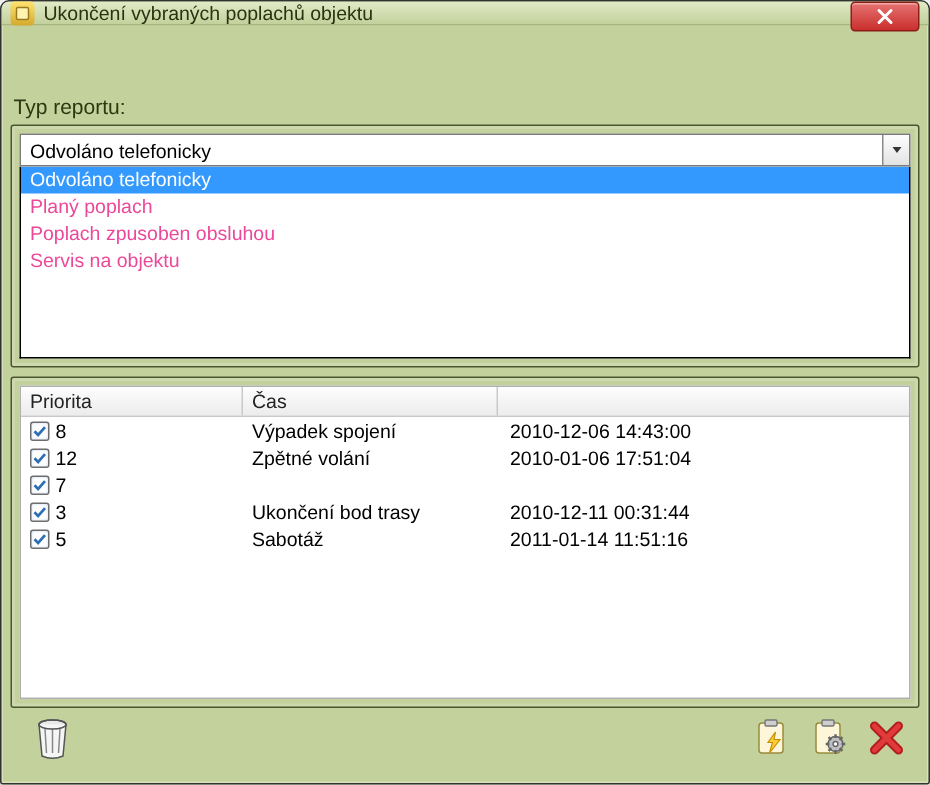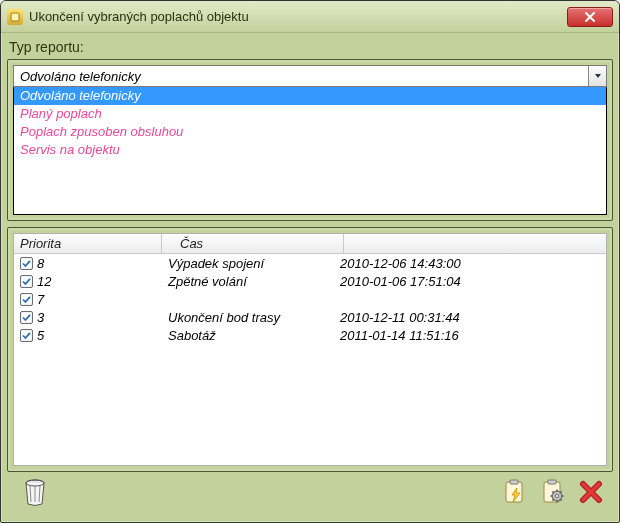--- a/index.html
+++ b/index.html
@@ -17,26 +17,26 @@
     height: 523px;
     background: #c3d19c;
     border: 1px solid #333;
     border-radius: 6px 6px 2px 2px;
     box-shadow: inset 0 0 0 1px #d8e3b8;
     position: relative;
     display: flex;
     flex-direction: column;
   }
   .titlebar {
-    height: 32px;
+    height: 16px;
     background: linear-gradient(#e1eac7, #c3d19c);
     border-bottom: 1px solid #a8b77f;
     border-radius: 5px 5px 0 0;
     display: flex;
-    align-items: center;
+    align-items: flex-start;
     padding: 0 6px;
   }
   .titlebar .app-icon {
     width: 16px; height: 16px;
     margin-right: 6px;
     display: inline-flex; align-items: center; justify-content: center;
     background: linear-gradient(#ffe36e,#d6a92e);
     border-radius: 3px;
   }
   .titlebar .app-icon svg { width: 10px; height: 10px; }
@@ -59,29 +59,29 @@
   .client {
     flex: 1;
     padding: 4px 6px 6px 6px;
     display: flex;
     flex-direction: column;
   }
   .label-row {
     color: #2d3710;
     font-size: 14px;
     padding: 2px 2px 4px 2px;
+    margin-top: 40px;
   }
   .panel-frame {
     border: 1px solid #4a5830;
     background: #c3d19c;
     box-shadow: inset 0 0 0 2px #cdd9ac;
     border-radius: 2px;
     display: flex;
     flex-direction: column;
-    font-style: italic;
   }
   .top-area {
     padding: 5px;
   }
   .combo {
     position: relative;
     height: 22px;
     background: #fff;
     border: 1px solid #7a7a7a;
     display: flex;
@@ -129,21 +129,20 @@
     background: #fff;
     border: 1px solid #b0b0b0;
     display: flex;
     flex-direction: column;
   }
   .thead {
     display: flex;
     height: 20px;
     background: linear-gradient(#fdfdfd,#ececec);
     border-bottom: 1px solid #c9c9c9;
-    gap: 12px;
   }
   .th {
     border-right: 1px solid #c9c9c9;
     padding: 2px 6px;
     font-size: 13px;
     color: #222;
     display: flex;
     align-items: center;
   }
   .th.fill { border-right: none; flex: 1; }

